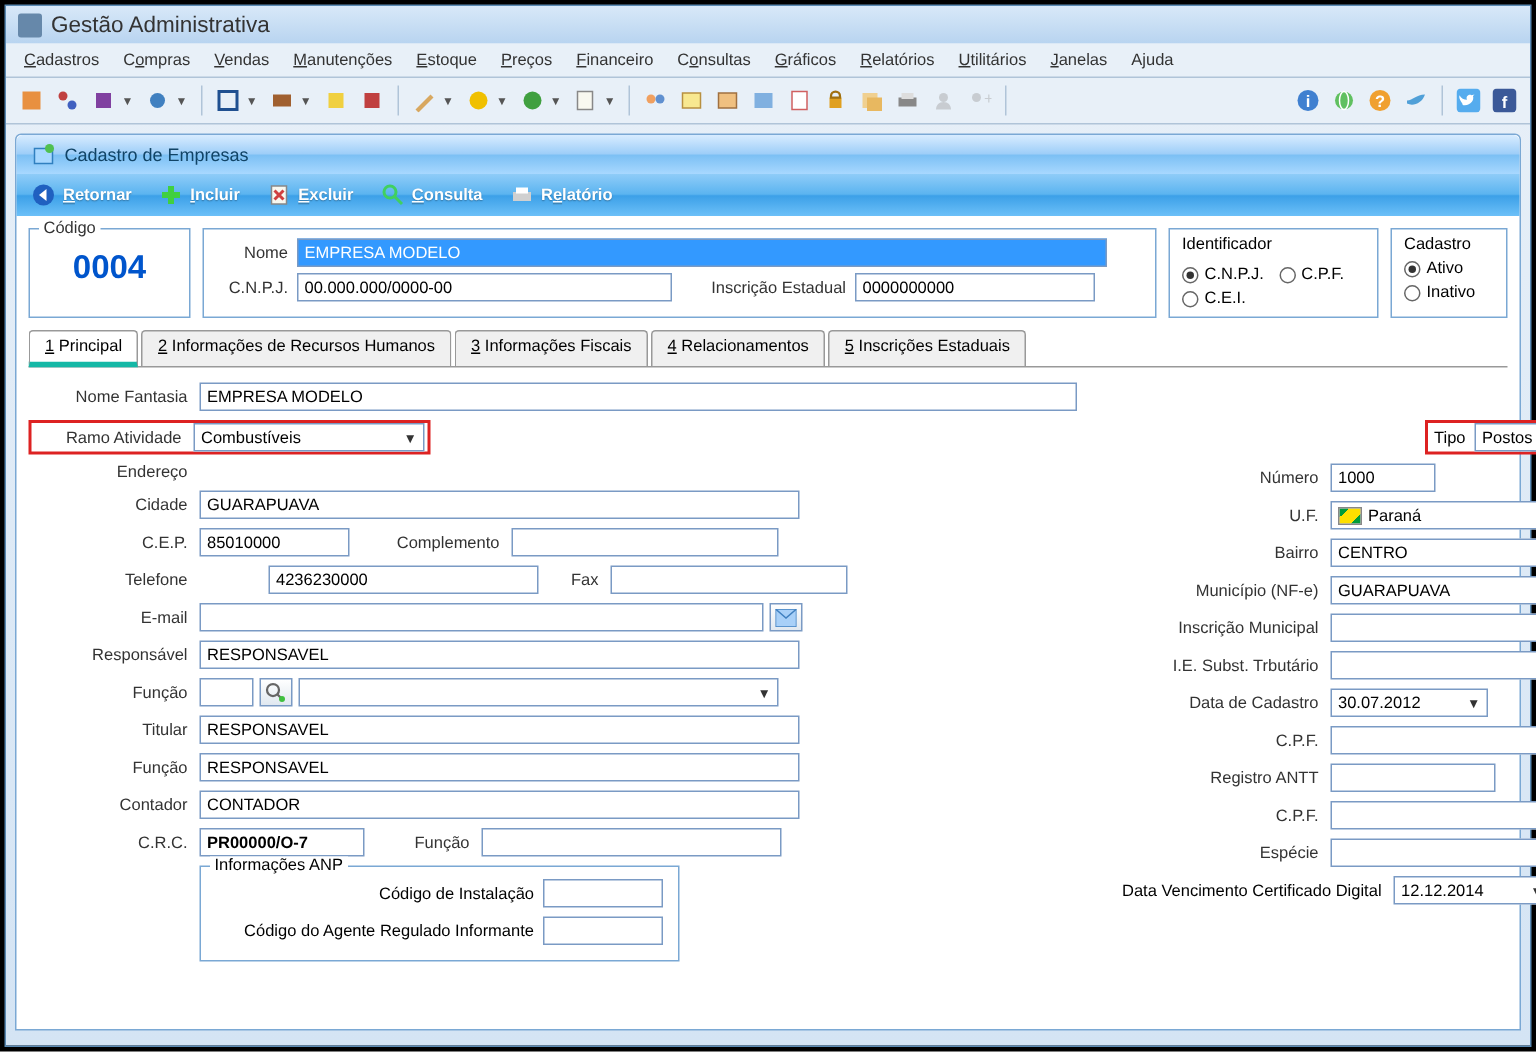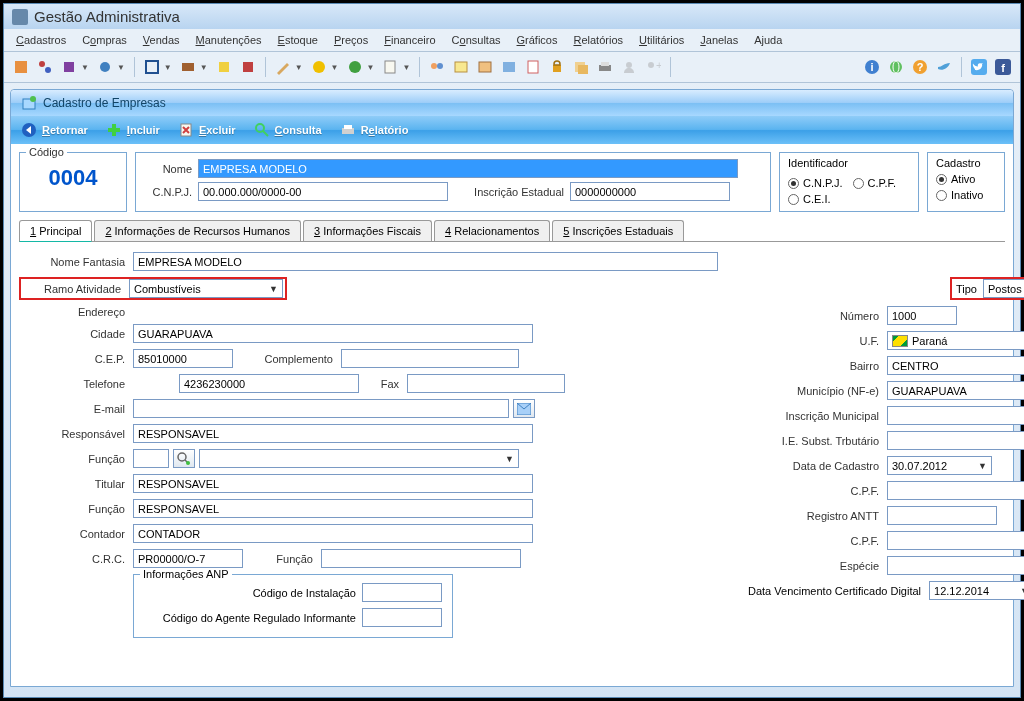--- a/index.html
+++ b/index.html
@@ -40,21 +40,21 @@
 .input { border: 1px solid #7a9ac4; background: #fff; padding: 2px 4px; height: 19px; }
 .input.selected { background: #3399ff; color: #fff; }
 .ident-group { border: 1px solid #7aa8d4; padding: 4px 8px 6px; position: relative; width: 140px; }
 .cad-group { border: 1px solid #7aa8d4; padding: 4px 8px 6px; position: relative; width: 78px; }
 .radio-row { display: flex; align-items: center; gap: 4px; margin-top: 4px; }
 .radio { width: 11px; height: 11px; border: 1px solid #666; border-radius: 50%; display: inline-flex; align-items: center; justify-content: center; }
 .radio.checked::after { content: ''; width: 5px; height: 5px; background: #333; border-radius: 50%; }
 
 .tab-row { display: flex; border-bottom: 1px solid #999; margin-bottom: 10px; }
 .tab { padding: 4px 10px; border: 1px solid #999; border-bottom: none; margin-right: 2px; background: #f0f0f0; cursor: pointer; border-radius: 3px 3px 0 0; position: relative; }
-.tab.active { background: #fff; border-bottom: 1px solid #14b8a6; margin-bottom: -1px; z-index: 1; }
+.tab.active { background: #fff; border-bottom: 4px solid #14b8a6; margin-bottom: -1px; z-index: 1; }
 .tab .ul { text-decoration: underline; }
 
 .form-grid { display: flex; gap: 30px; }
 .col-left { flex: 0 0 520px; }
 .col-right { flex: 1; }
 .frow { display: flex; align-items: center; margin-bottom: 6px; gap: 4px; }
 .frow .flabel { width: 110px; text-align: right; padding-right: 4px; color: #333; }
 .col-right .frow .flabel { width: 135px; }
 .highlight-box { border: 2px solid #d22; padding: 0 2px; display: flex; align-items: center; gap: 4px; height: 23px; }
 .select { border: 1px solid #7a9ac4; background: #fff; padding: 2px 4px; height: 19px; display: flex; align-items: center; justify-content: space-between; gap: 6px; }
@@ -433,21 +433,21 @@
           <div class="frow">
               <span class="flabel">Função</span>
               <input class="input" style="width: 400px;" value="RESPONSAVEL">
             </div>
           <div class="frow">
               <span class="flabel">Contador</span>
               <input class="input" style="width: 400px;" value="CONTADOR">
             </div>
           <div class="frow">
               <span class="flabel">C.R.C.</span>
-              <input class="input" style="width: 110px;" value="PR00000/O-7">
+              <input class="input" style="width: 110px; font-weight: bold;" value="PR00000/O-7">
               <span class="flabel" style="width:70px">Função</span>
               <input class="input" style="width: 200px;" value="">
             </div>
           <div class="anp-box">
             <span class="legend">Informações ANP</span>
             <div class="anp-row">
                 <span class="albl">Código de Instalação</span>
                 <input class="input" style="width: 80px;" value="">
               </div>
             <div class="anp-row">

